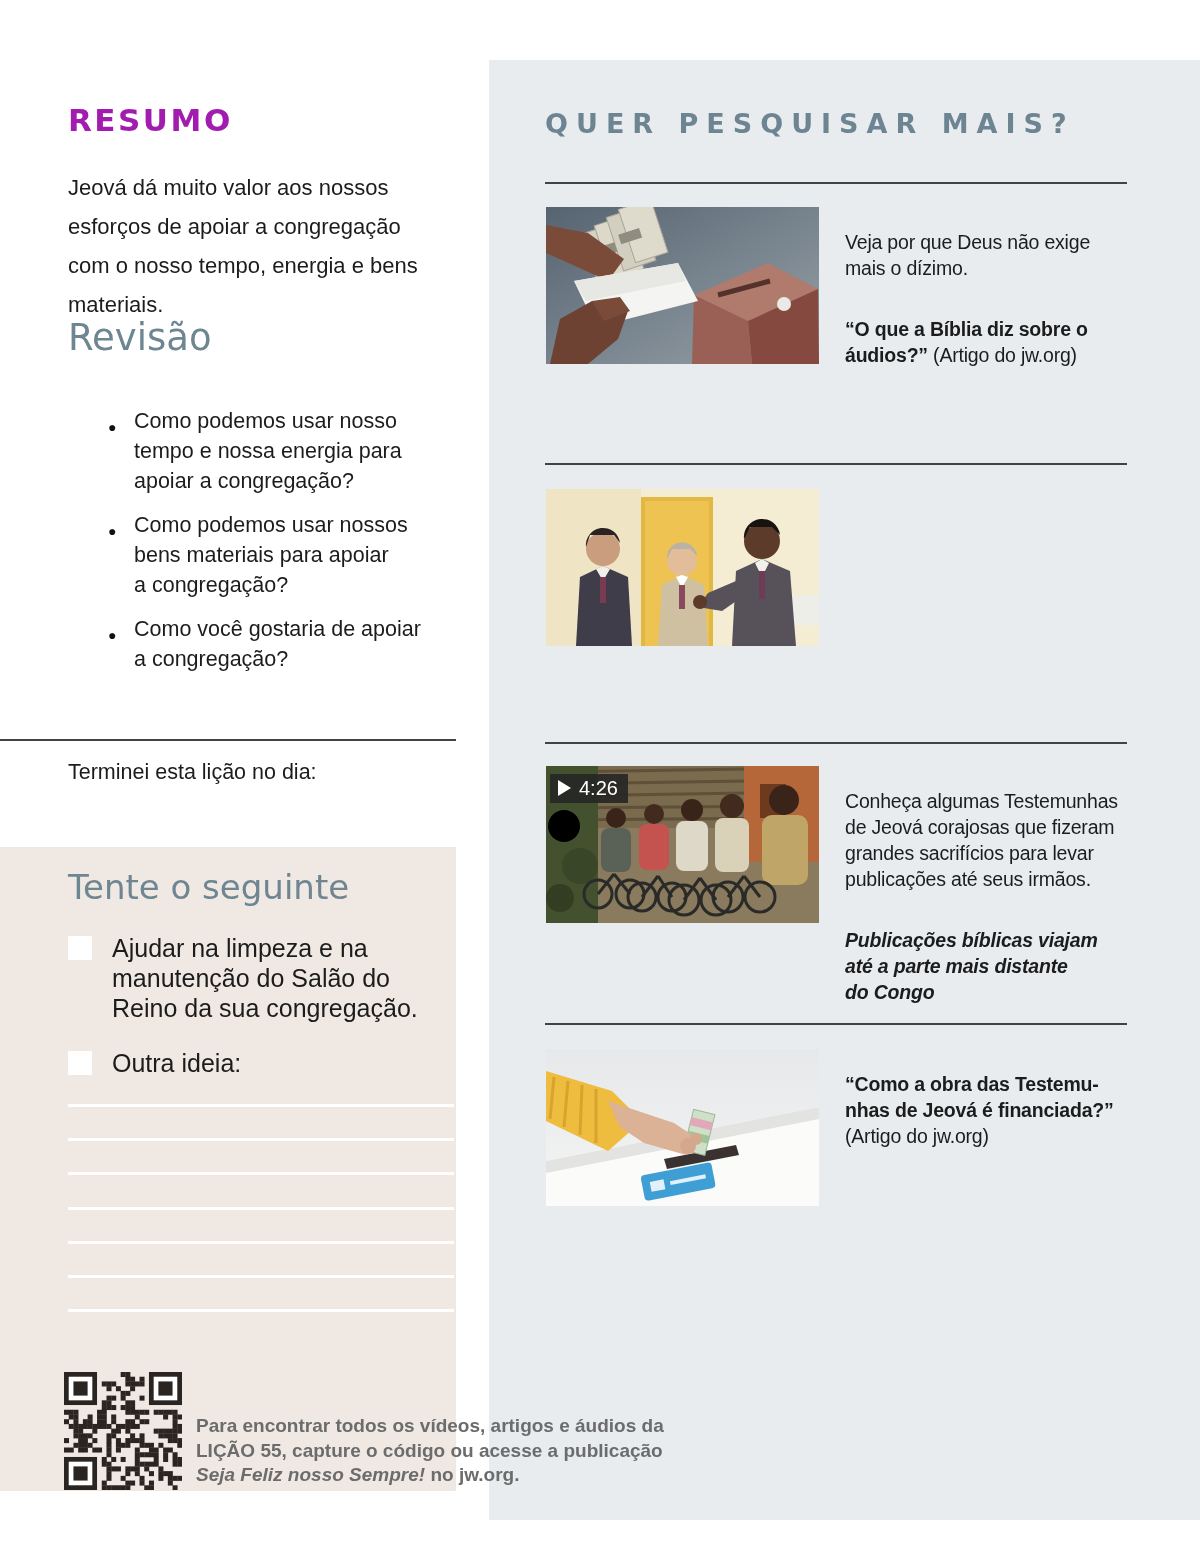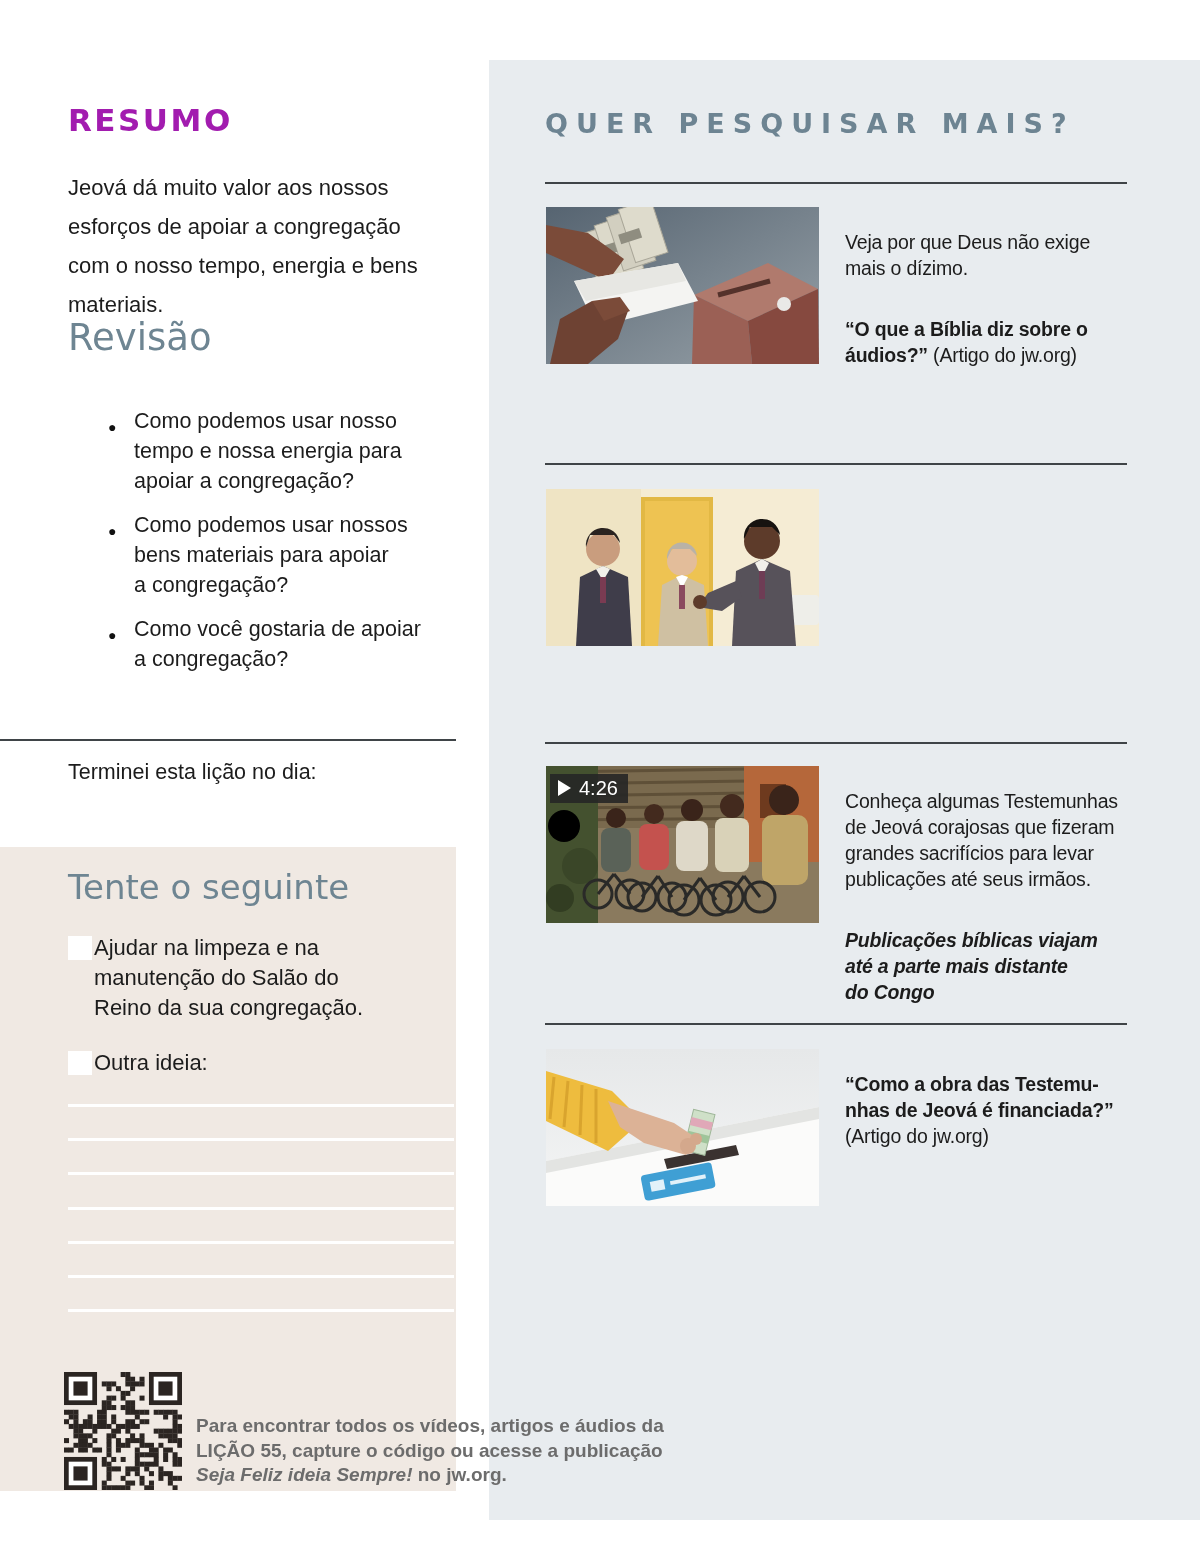--- a/index.html
+++ b/index.html
@@ -31,21 +31,21 @@
   
   .try-box{position:absolute;left:0;top:847px;width:456px;height:644px;background:#f0e9e3;}
   .try-title{
     position:absolute;left:68px;top:20px;font-size:34px;color:#6e8592;
     font-family:"DejaVu Sans",sans-serif;
   }
   .try-row{position:absolute;left:68px;width:360px;display:flex;}
   .try-row.row-0{top:86px;}
   .try-row.row-1{top:201px;}
   .try-checkbox{width:24px;height:24px;background:#ffffff;flex:0 0 24px;margin-top:3px;}
-  .try-label{margin-left:2px;font-size:22px;line-height:30px;white-space:pre-line;}
+  .try-label{margin-left:20px;font-size:25px;line-height:30px;white-space:pre-line;}
   .write-line{position:absolute;left:68px;width:386px;height:3px;background:#ffffff;}
   
   .right-panel{position:absolute;left:489px;top:60px;width:711px;height:1460px;background:#e8ecef;}
   .rp-header{
     position:absolute;left:56px;top:48px;font-size:27px;font-weight:bold;
     letter-spacing:8px;color:#6d8492;font-family:"DejaVu Sans",sans-serif;white-space:nowrap;
   }
   .rp-divider{position:absolute;left:56px;width:582px;height:0;border-top:2px solid #3f4447;}
   .rp-img{
     position:absolute;left:57px;width:273px;height:157px;overflow:hidden;background:#701a75;
@@ -517,13 +517,13 @@
       <rect x="84.96" y="0" width="33.04" height="33.04" fill="#2b2522"></rect>
       <rect x="89.67999999999999" y="4.72" width="23.599999999999998" height="23.599999999999998" fill="#ffffff"></rect>
       <rect x="94.39999999999999" y="9.44" width="14.16" height="14.16" fill="#2b2522"></rect>
       <rect x="0" y="84.96" width="33.04" height="33.04" fill="#2b2522"></rect>
       <rect x="4.72" y="89.67999999999999" width="23.599999999999998" height="23.599999999999998" fill="#ffffff"></rect>
       <rect x="9.44" y="94.39999999999999" width="14.16" height="14.16" fill="#2b2522"></rect>
     </svg>
 </div>
 <div class="footer-text"><span>Para encontrar todos os vídeos, artigos e áudios da
 LIÇÃO 55, capture o código ou acesse a publicação
-</span><span class="rp-italic">Seja Feliz ideia Sempre!</span><span> no jw.org.</span></div>
+</span><span class="rp-italic">Seja Feliz nosso Sempre!</span><span> no jw.org.</span></div>
 
 </body></html>

